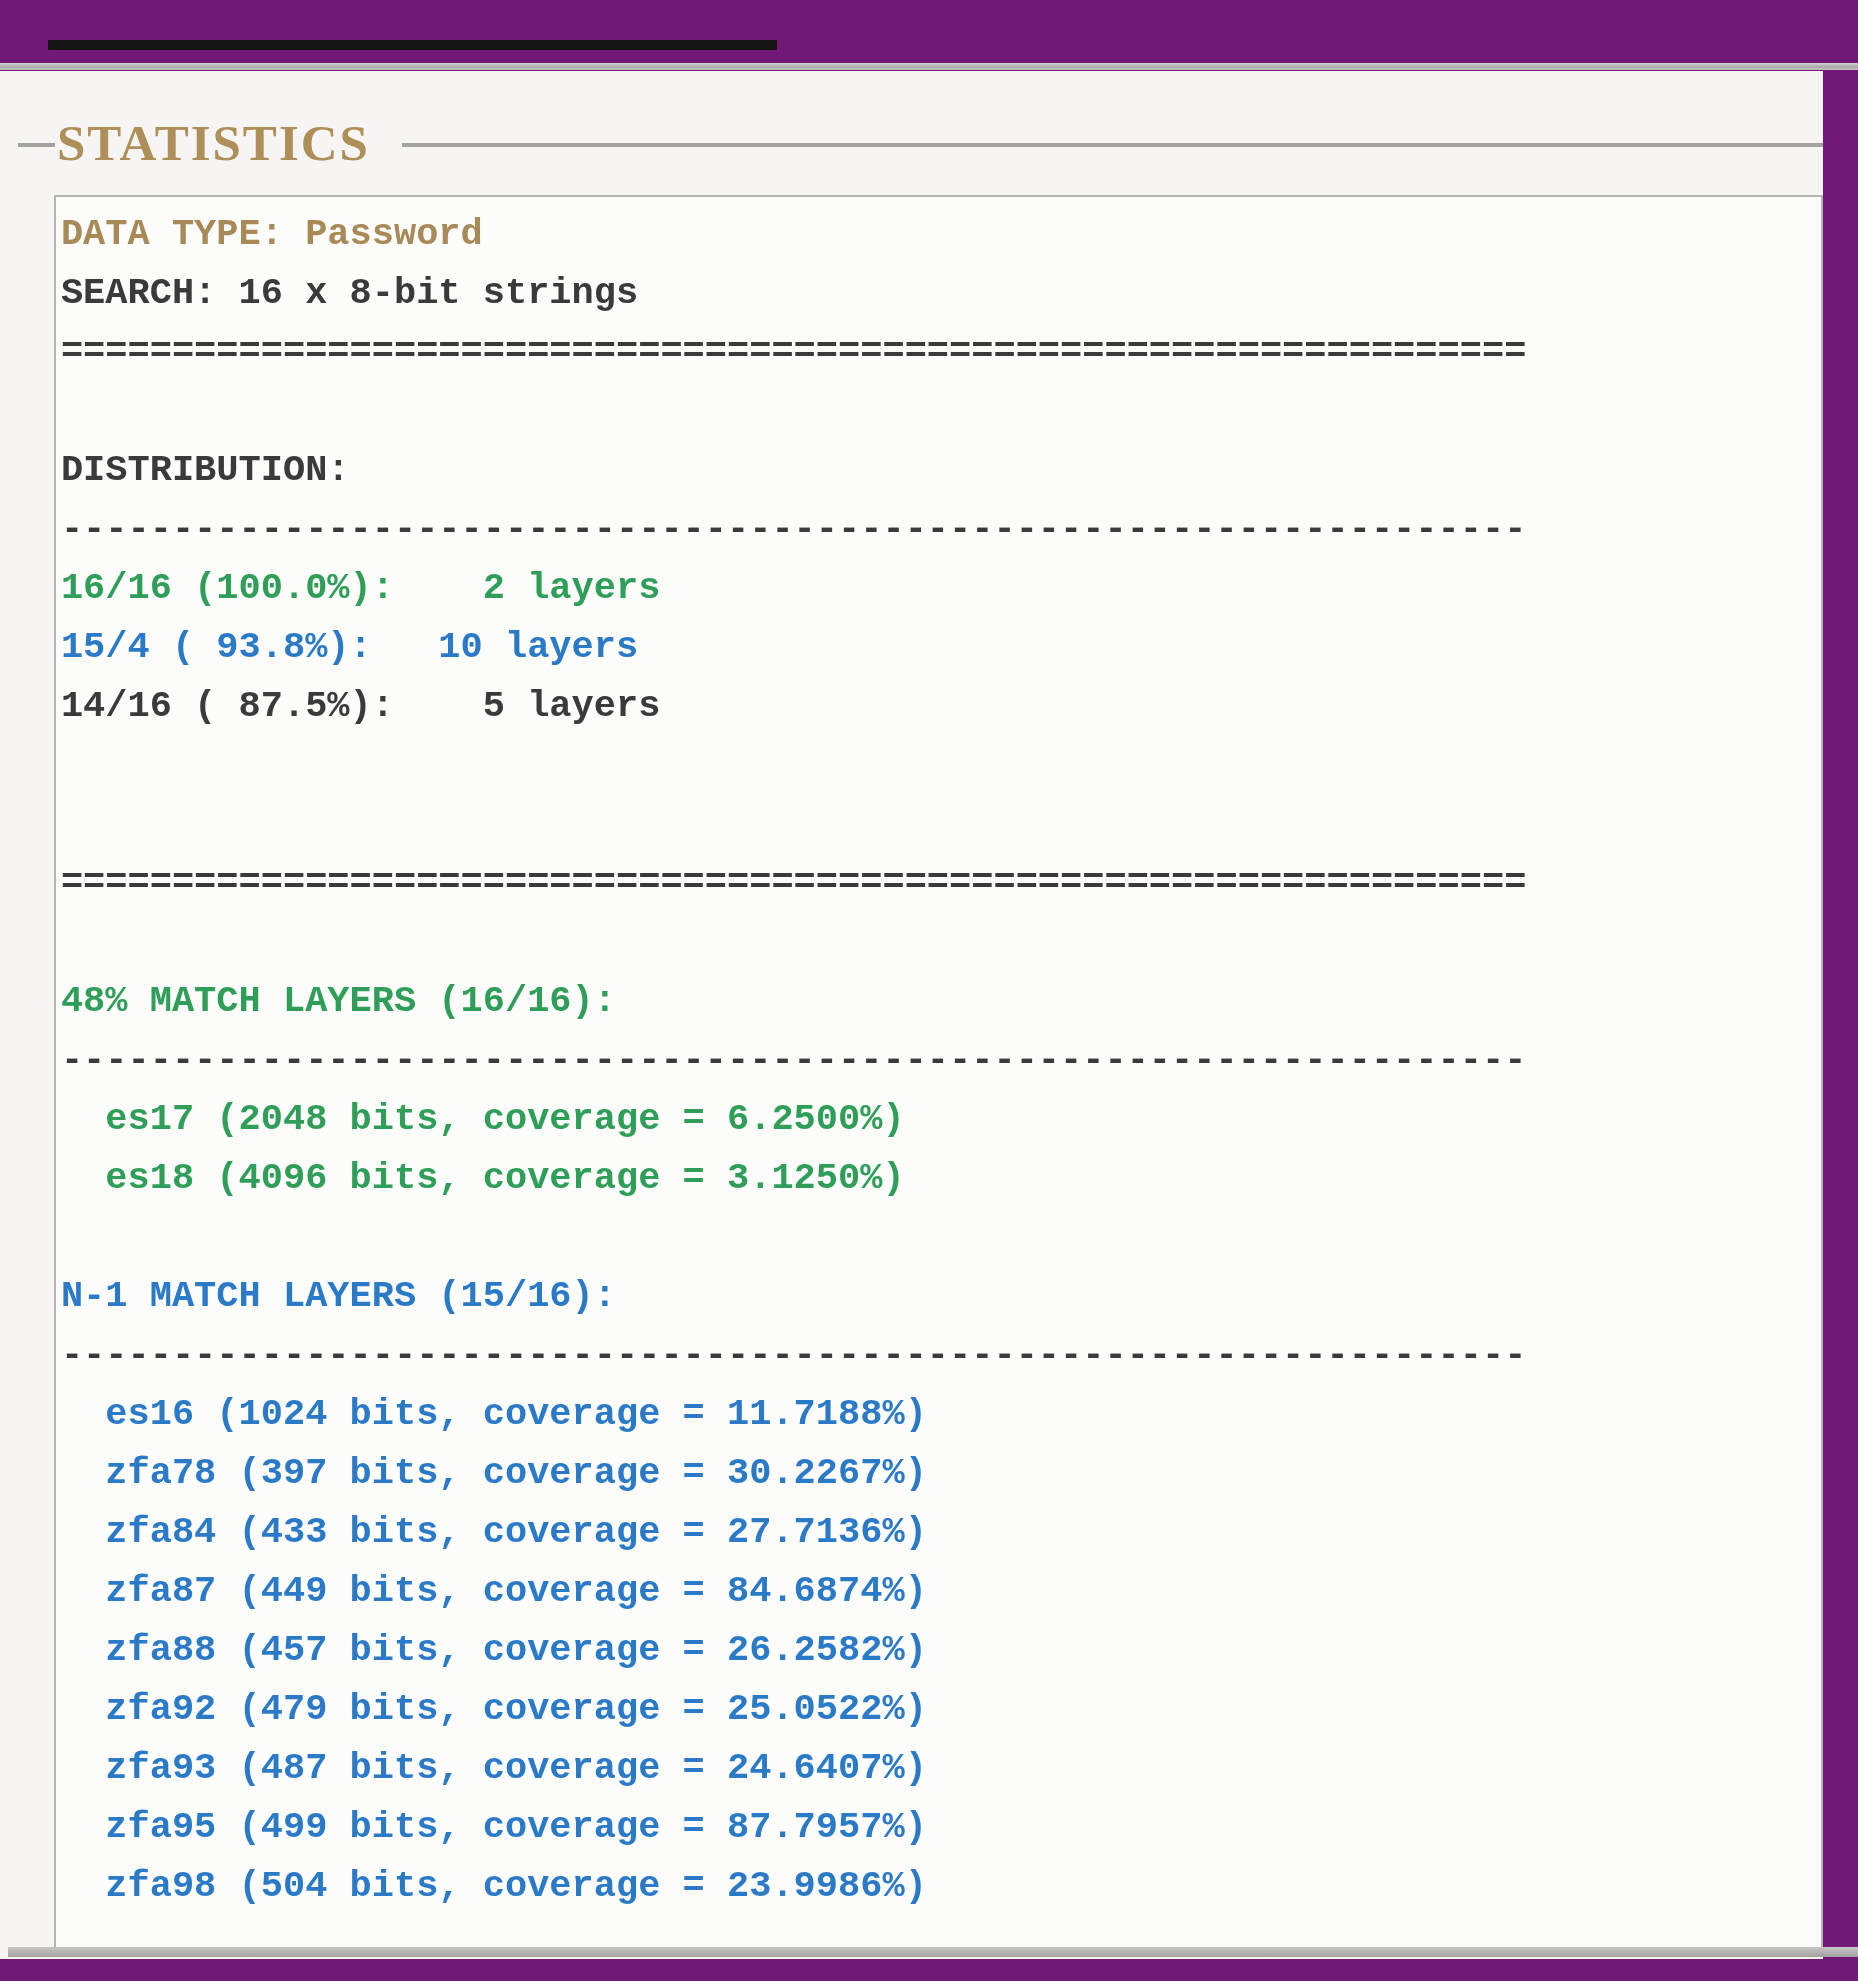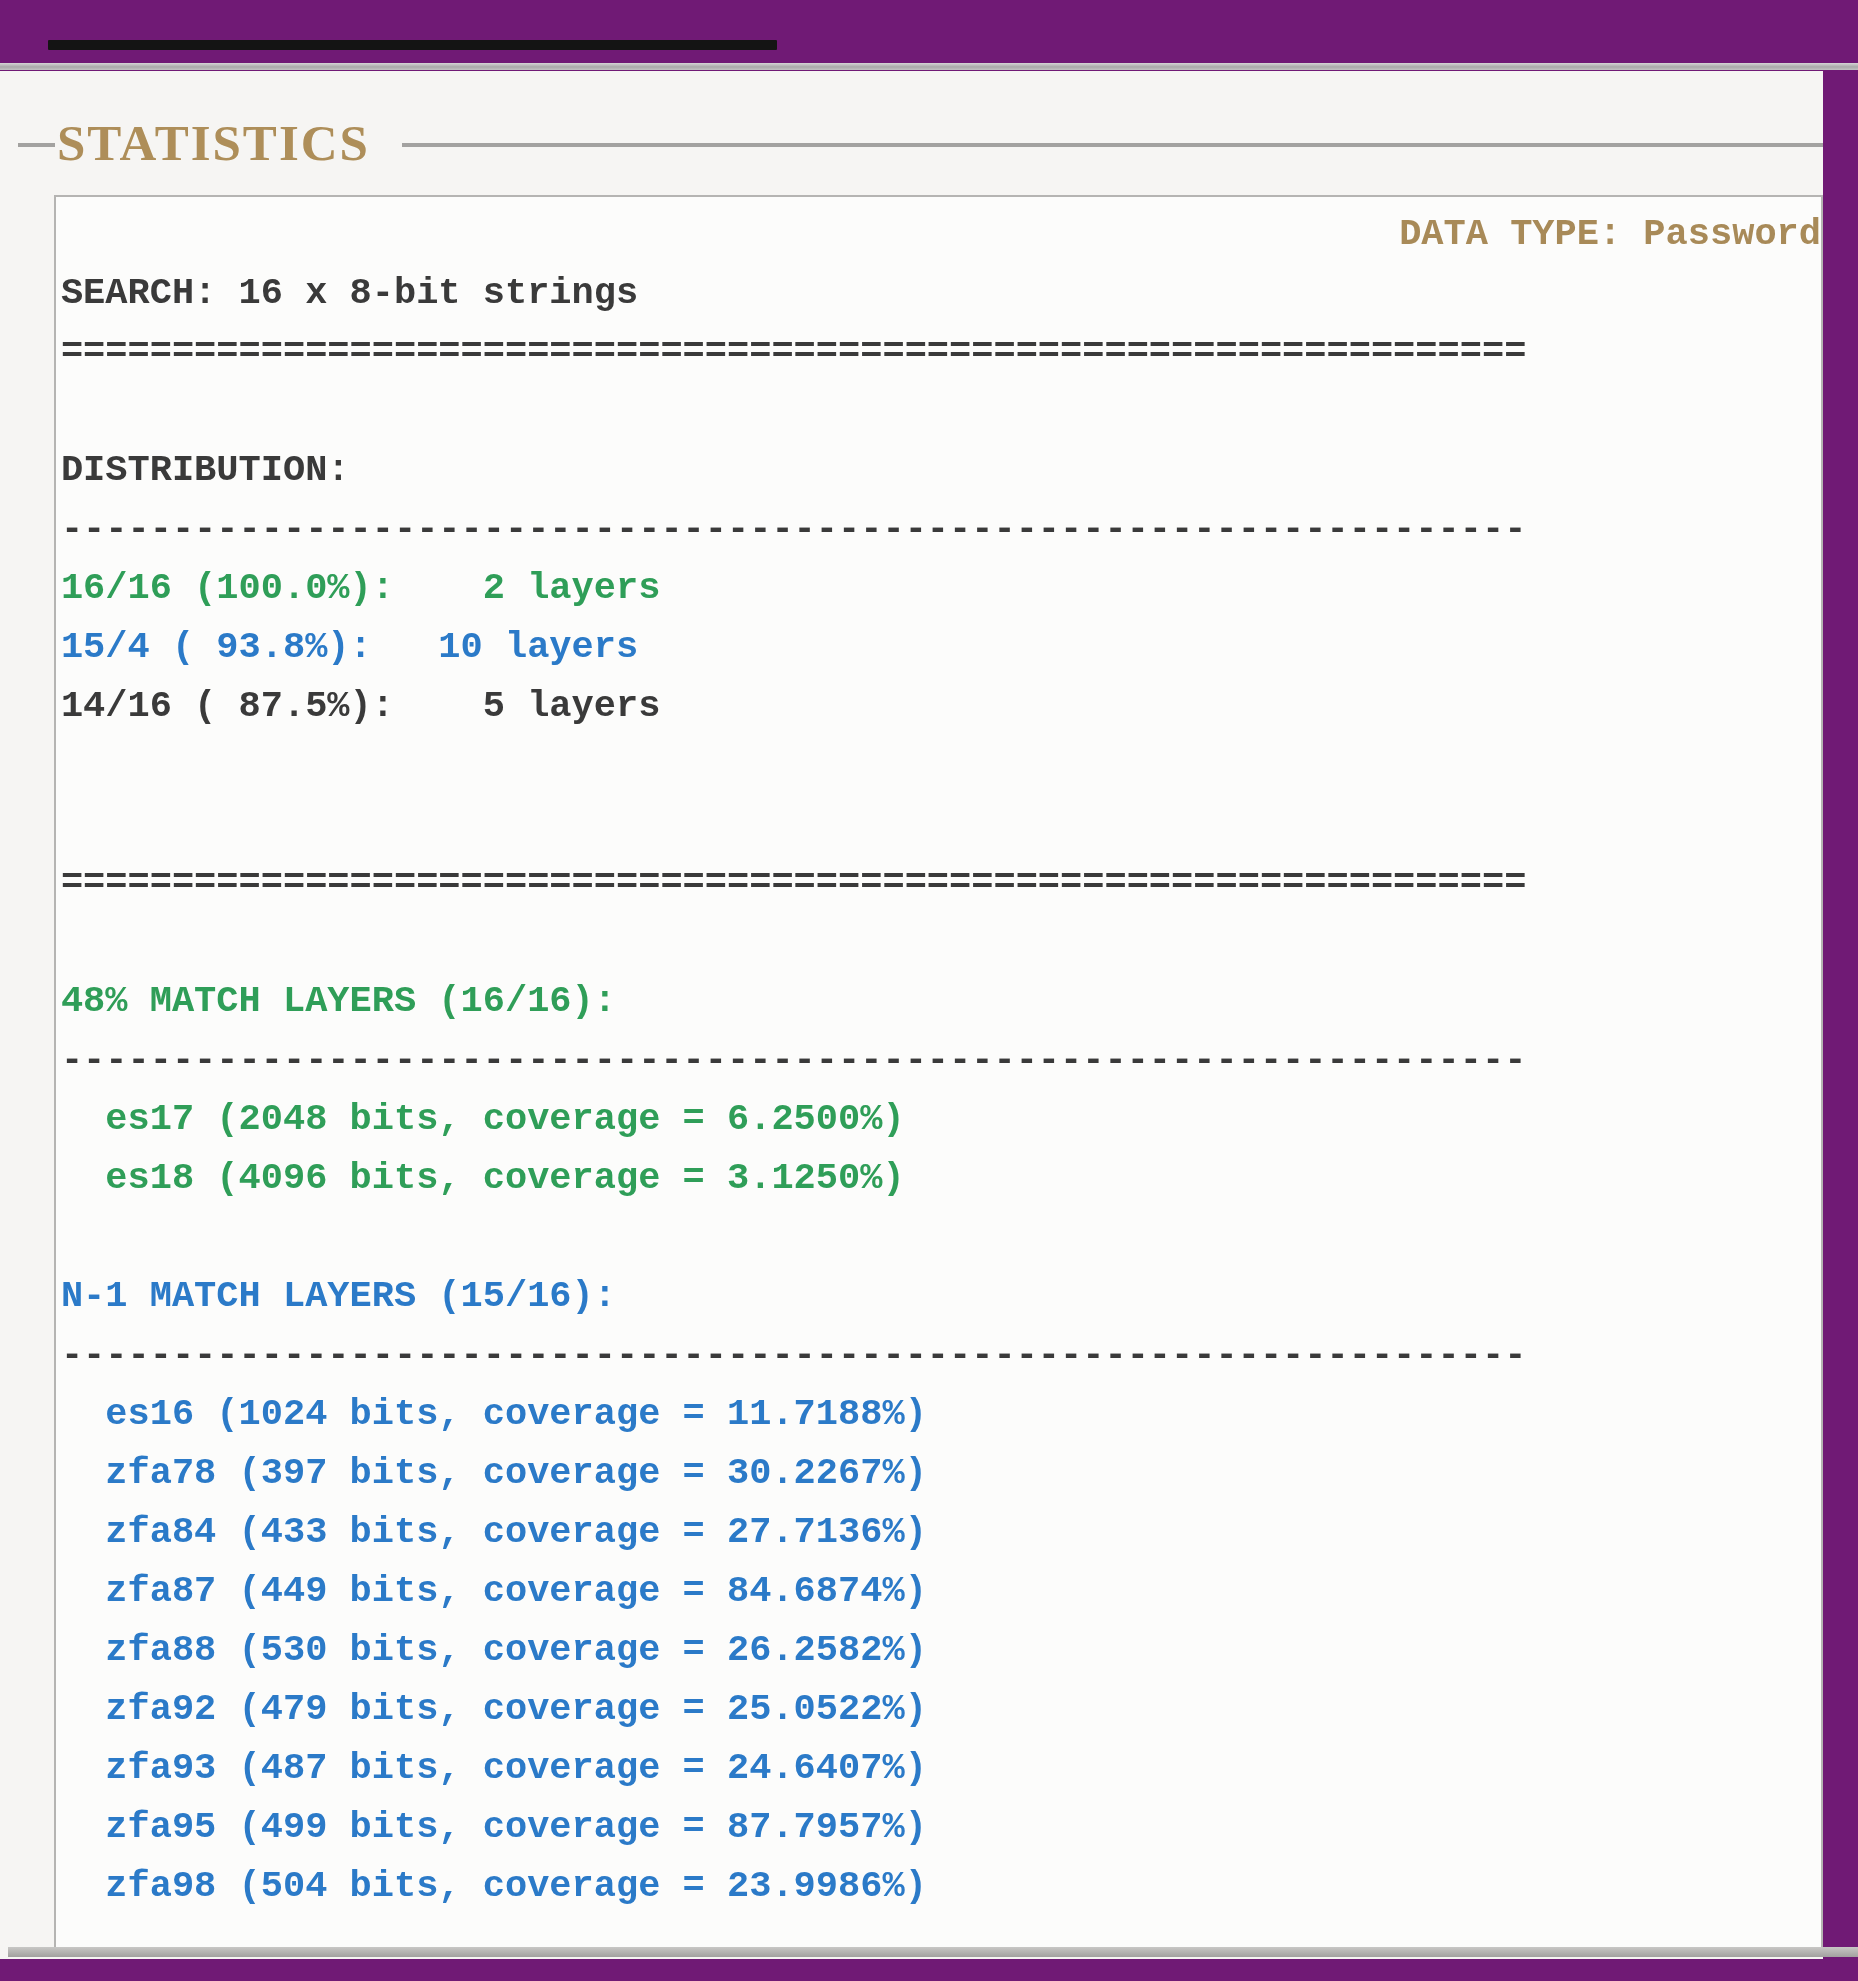--- a/index.html
+++ b/index.html
@@ -76,21 +76,21 @@
     font-family: "Liberation Mono", monospace;
     font-weight: bold;
     font-size: 37px;
     color: #3a3a3a;
   }
   .line {
     height: 59px;
     line-height: 59px;
     white-space: pre;
   }
-  .c-tan   { color: #a88a58; text-align: right; }
+  .c-tan   { color: #a88a58; }
   .c-green { color: #2f9e58; }
   .c-blue  { color: #2b7ac8; }
   .c-dark  { color: #3a3a3a; }
   
   .bottom-bar {
     position: absolute;
     left: 7.8px; top: 1947px;
     width: 1851px; height: 9.8px;
     background: linear-gradient(#c8c7c5, #a2a19f);
   }
@@ -128,21 +128,21 @@
         <div class="line c-dark">------------------------------------------------------------------</div>
         <div class="line c-green">  es17 (2048 bits, coverage = 6.2500%)</div>
         <div class="line c-green">  es18 (4096 bits, coverage = 3.1250%)</div>
         <div class="line c-dark"> </div>
         <div class="line c-blue">N-1 MATCH LAYERS (15/16):</div>
         <div class="line c-dark">------------------------------------------------------------------</div>
         <div class="line c-blue">  es16 (1024 bits, coverage = 11.7188%)</div>
         <div class="line c-blue">  zfa78 (397 bits, coverage = 30.2267%)</div>
         <div class="line c-blue">  zfa84 (433 bits, coverage = 27.7136%)</div>
         <div class="line c-blue">  zfa87 (449 bits, coverage = 84.6874%)</div>
-        <div class="line c-blue">  zfa88 (530 bits, coverage = 26.2582%)</div>
+        <div class="line c-blue">  zfa88 (457 bits, coverage = 26.2582%)</div>
         <div class="line c-blue">  zfa92 (479 bits, coverage = 25.0522%)</div>
         <div class="line c-blue">  zfa93 (487 bits, coverage = 24.6407%)</div>
         <div class="line c-blue">  zfa95 (499 bits, coverage = 87.7957%)</div>
         <div class="line c-blue">  zfa98 (504 bits, coverage = 23.9986%)</div>
       </div>
   </div>
 
   <div class="bottom-bar"></div>
 
 </div>

